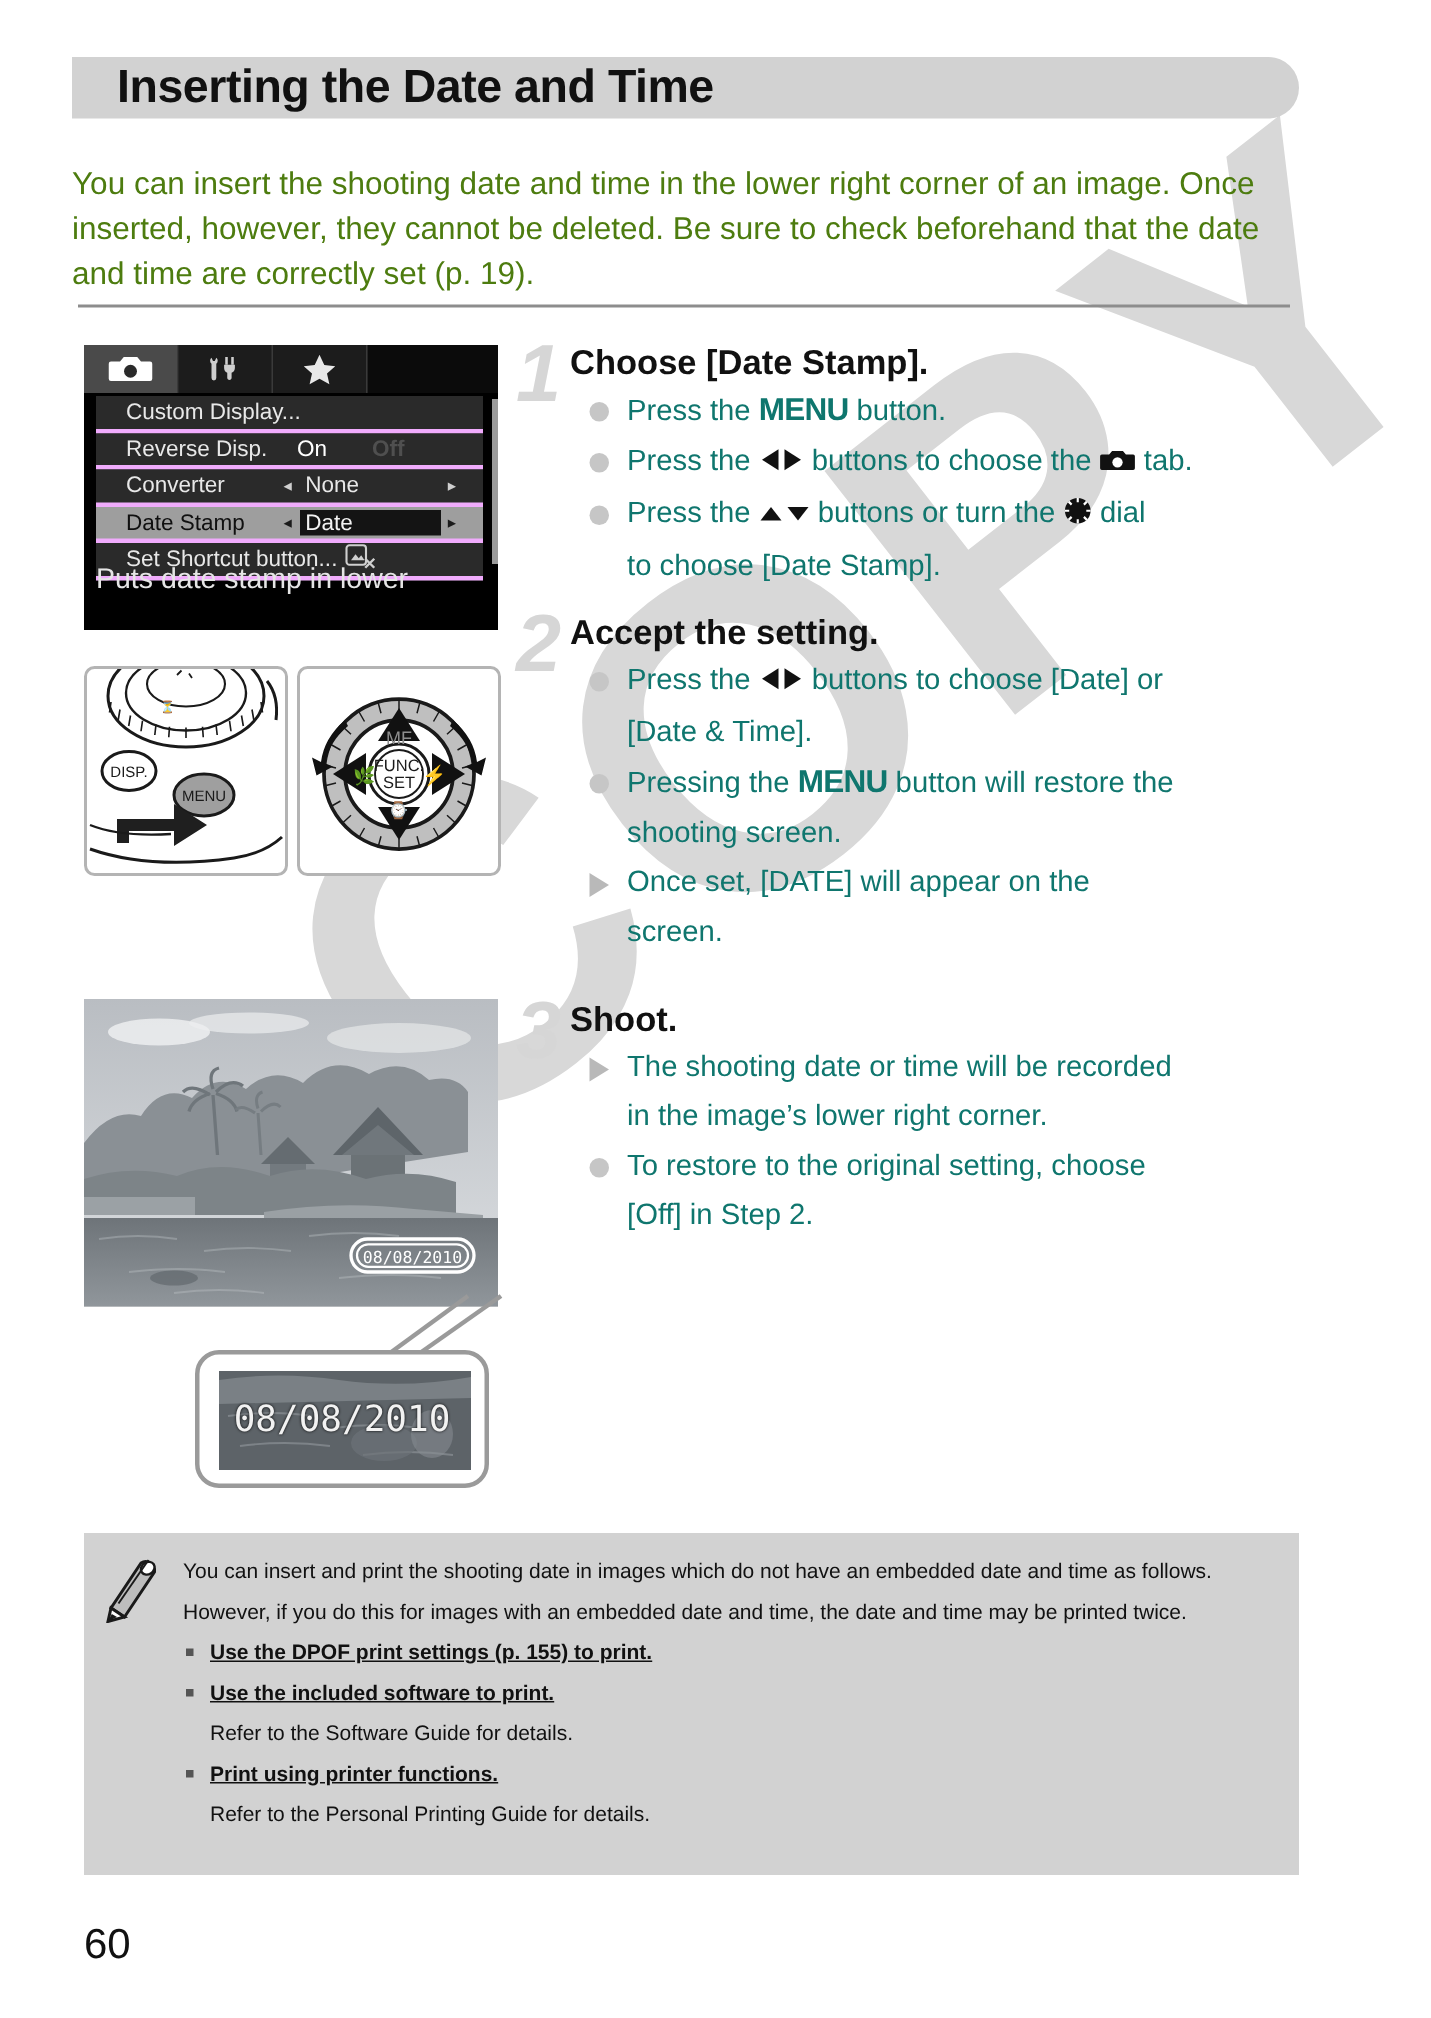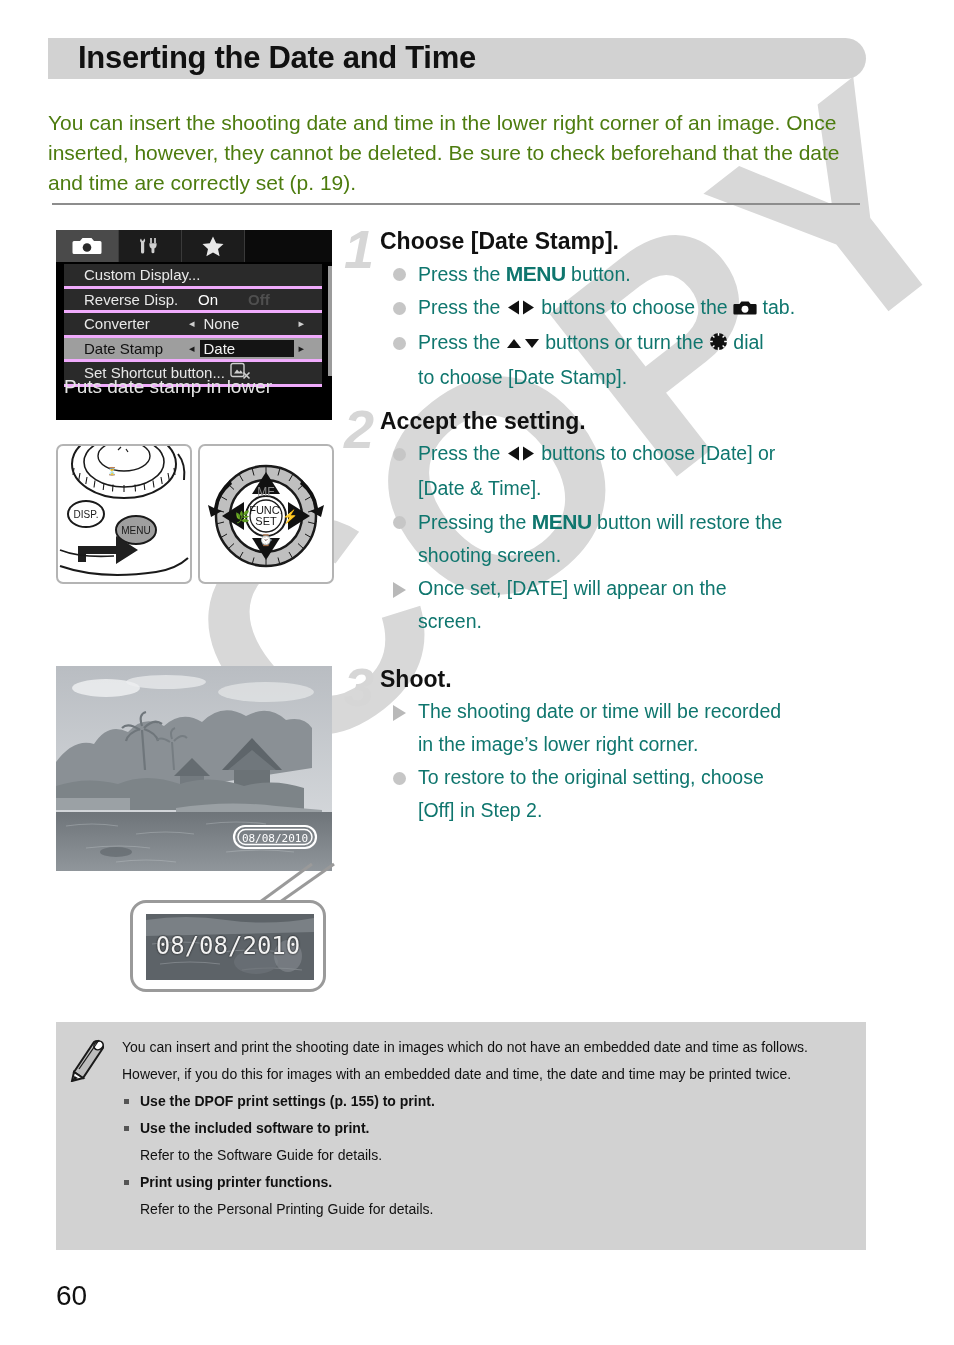--- a/index.html
+++ b/index.html
@@ -333,20 +333,21 @@
     top: 12px;
     width: 730px;
     font-size: 14px;
     line-height: 27px;
     color: #111;
   }
   .note-li {
     position: relative;
     padding-left: 18px;
     font-weight: bold;
+    text-decoration: underline;
   }
   .note-li .sq {
     position: absolute;
     left: 2px;
     top: 11px;
     width: 5px; height: 5px;
     background: #555;
   }
   .note-sub {
     padding-left: 18px;

